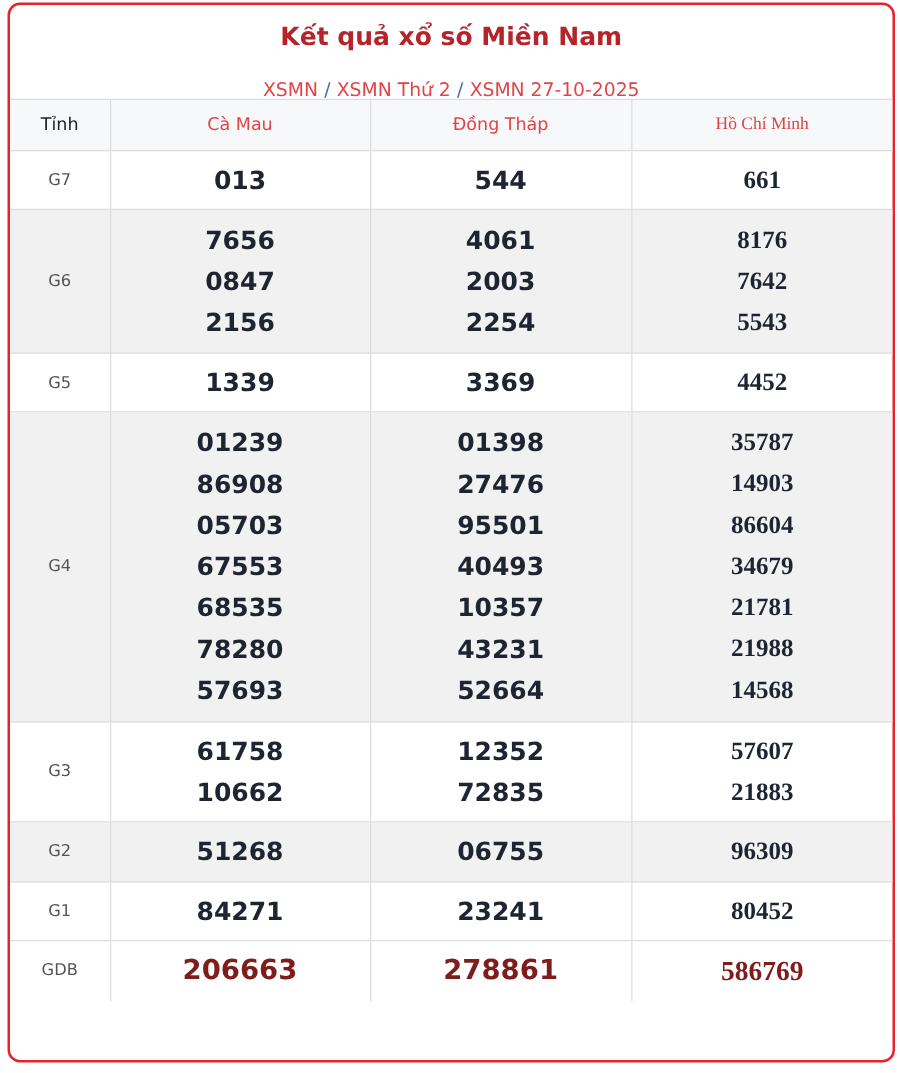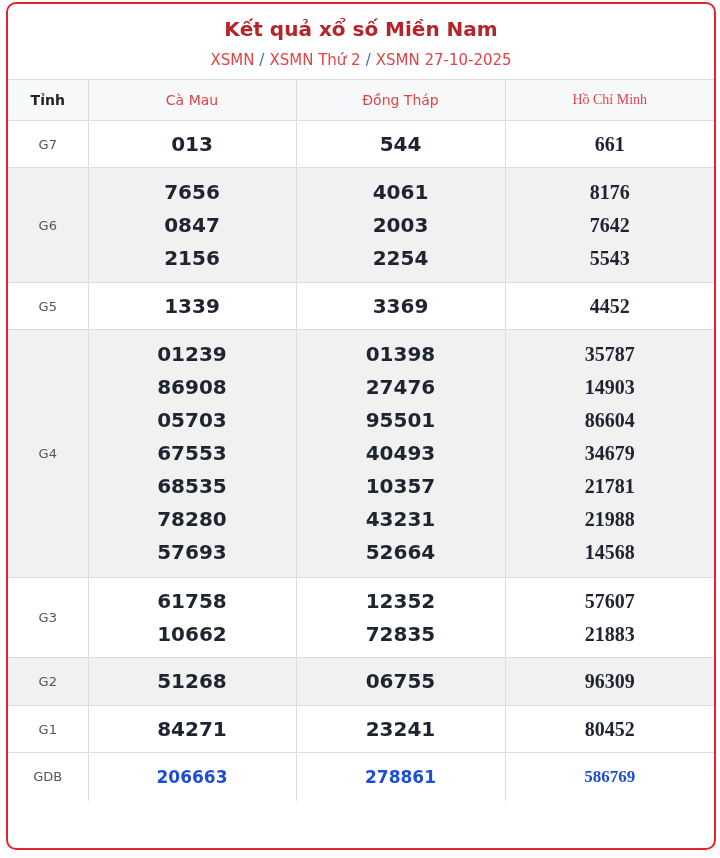--- a/index.html
+++ b/index.html
@@ -3,35 +3,35 @@
 <meta charset="utf-8">
 <style>
   html, body { margin: 0; padding: 0; background: #ffffff; }
   body { width: 720px; height: 858px; position: relative; font-family: "DejaVu Sans", "Liberation Sans", sans-serif; }
   .card {
     position: absolute; left: 6px; top: 2px; width: 706px; height: 844px;
     border: 2px solid #e8222b; border-radius: 10px; overflow: hidden; background: #fff;
   }
   .head { height: 75px; text-align: center; }
   .title { padding-top: 12px; font-size: 20px; font-weight: bold; color: #b5242a; line-height: 26px; }
-  .crumbs { margin-top: 8px; font-size: 15px; color: #e04448; line-height: 20px; }
+  .crumbs { margin-top: 20px; font-size: 15px; color: #e04448; line-height: 20px; }
   .crumbs .sep { color: #3c6fa8; margin: 0 5px; }
   .crumbs a { color: #e04448; text-decoration: none; }
   table { border-collapse: collapse; width: 706px; table-layout: fixed; }
   td, th { border: 1px solid #dddddd; text-align: center; padding: 0; }
   tr > :first-child { border-left: none; }
   tr > :last-child { border-right: none; font-family: Liberation Serif, serif; }
   thead th { height: 40px; background: #f7f8f9; font-weight: normal; font-size: 14px; }
-  thead th.tinh { color: #222; font-weight: bold; }
+  thead th.tinh { color: #222; font-weight: normal; }
   thead th.prov { color: #e04448; }
   td.lbl { font-size: 13px; color: #555; }
   td.num { font-size: 20px; font-weight: bold; color: #1e2430; line-height: 33px; }
   td.num .line { display: block; }
   tr.gray td { background: #f1f1f1; }
-  td.special { font-size: 17px; font-weight: bold; color: #1d4ed8; }
+  td.special { font-size: 22px; font-weight: bold; color: #7f1d1d; }
   tbody tr:last-child td { border-bottom: none; }
 </style>
 </head>
 <body>
 
 <div class="card">
   <div class="head">
     <div class="title">Kết quả xổ số Miền Nam</div>
     <div class="crumbs">
       <a href="#">XSMN</a><span class="sep">/</span><a href="#">XSMN Thứ 2</a><span class="sep">/</span><a href="#">XSMN 27-10-2025</a>

